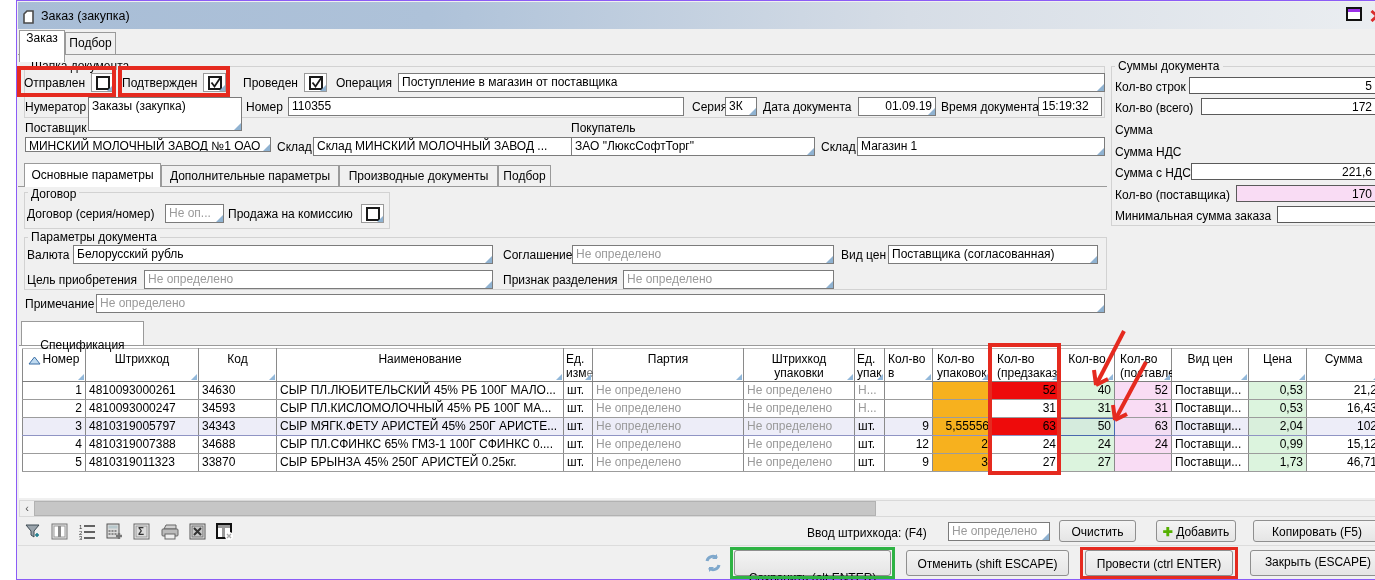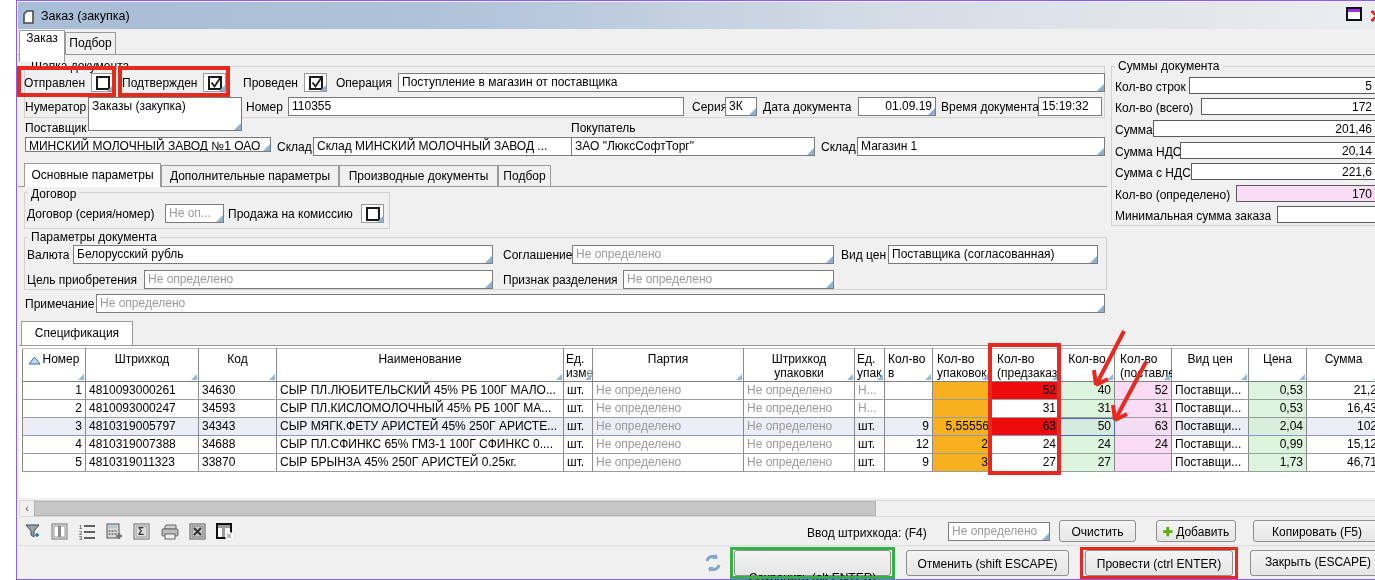--- a/index.html
+++ b/index.html
@@ -133,31 +133,29 @@
 <div class="lab" style="left:8px;top:296px">Примечание</div>
 <div class="fld gray" style="left:79px;top:293px;width:1009px;height:19px">Не определено<span class="cnr"></span></div>
 
 <div class="grp" style="left:1094px;top:65px;width:276px;height:160px"></div>
 <div class="glab" style="left:1098px;top:59px">Суммы документа</div>
 <div class="lab" style="left:1098px;top:79px">Кол-во строк</div>
 <div class="fld r" style="left:1172px;top:76px;width:187px;height:17px;text-align:right;border-color:#5a5a5a">5</div>
 <div class="lab" style="left:1098px;top:100px">Кол-во (всего)</div>
 <div class="fld r" style="left:1184px;top:97px;width:175px;height:17px;text-align:right;border-color:#5a5a5a">172</div>
 <div class="lab" style="left:1098px;top:122px">Сумма</div>
-<div class="fld r" style="left:1136px;top:119px;width:223px;height:17px;text-align:right;border-color:#5a5a5a">201,46</div>
 <div class="lab" style="left:1098px;top:144px">Сумма НДС</div>
-<div class="fld r" style="left:1163px;top:141px;width:196px;height:17px;text-align:right;border-color:#5a5a5a">20,14</div>
 <div class="lab" style="left:1098px;top:165px">Сумма с НДС</div>
 <div class="fld r" style="left:1174px;top:162px;width:185px;height:17px;text-align:right;border-color:#5a5a5a">221,6</div>
-<div class="lab" style="left:1098px;top:187px">Кол-во (определено)</div>
+<div class="lab" style="left:1098px;top:187px">Кол-во (поставщика)</div>
 <div class="fld r" style="left:1219px;top:184px;width:140px;height:17px;text-align:right;border-color:#5a5a5a;background:#F9DCF4">170</div>
 <div class="lab" style="left:1098px;top:208px">Минимальная сумма заказа</div>
 <div class="fld r" style="left:1260px;top:205px;width:99px;height:17px;border-color:#5a5a5a"></div>
 
-<div class="tab on" style="left:4px;top:320px;width:112px;height:24px;padding-top:4px">Спецификация</div>
+<div class="tab on" style="left:4px;top:320px;width:123px;height:24px;padding-top:16px">Спецификация</div>
 <div class="ab" style="left:2px;top:344px;width:1366px;height:153px;background:#fff;border-top:1px solid #9a9a9a;border-right:1px solid #bdbdbd"></div>
 
 <div class="ab" id="tblwrap" style="left:5px;top:347px">
 <table class="grid" style="width:1358px;border-left:1px solid #8a8a8a;border-top:1px solid #c0c0c0">
 <colgroup>
 <col style="width:63px">
           <col style="width:113px">
           <col style="width:78px">
           <col style="width:287px">
 <col style="width:29px">

